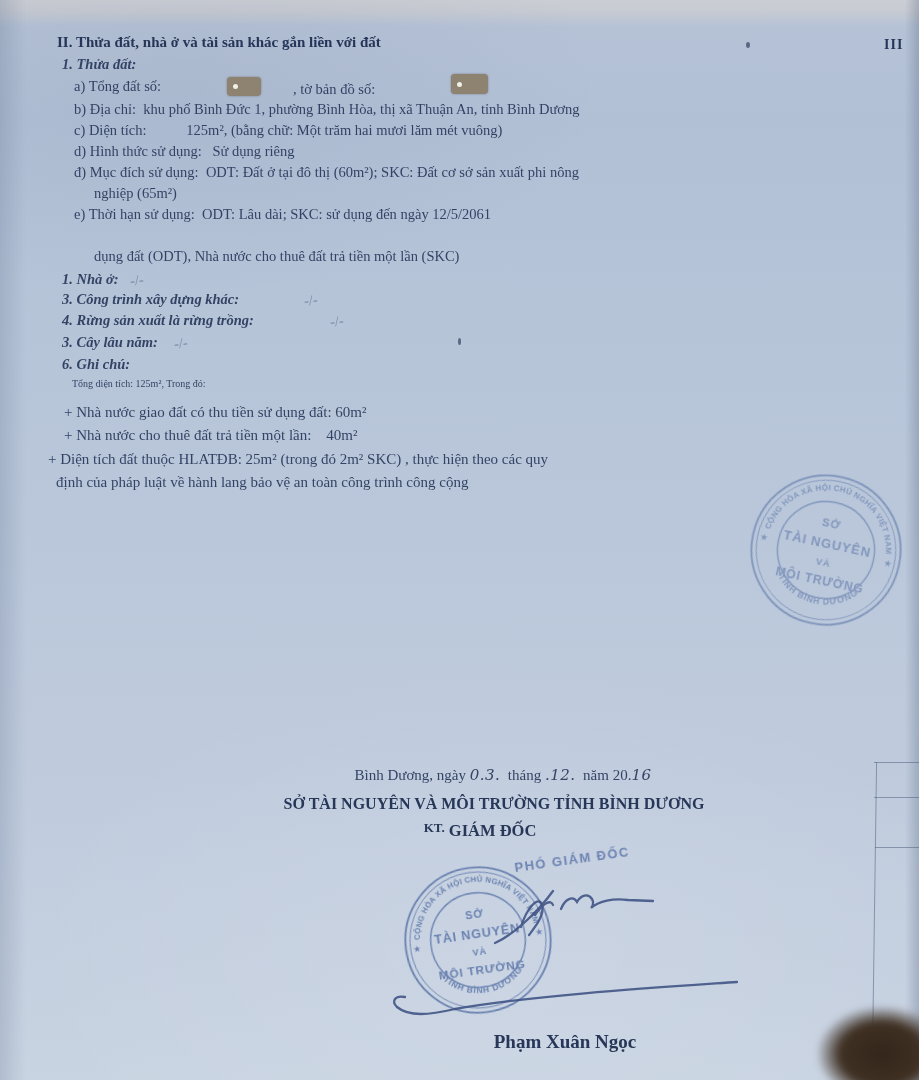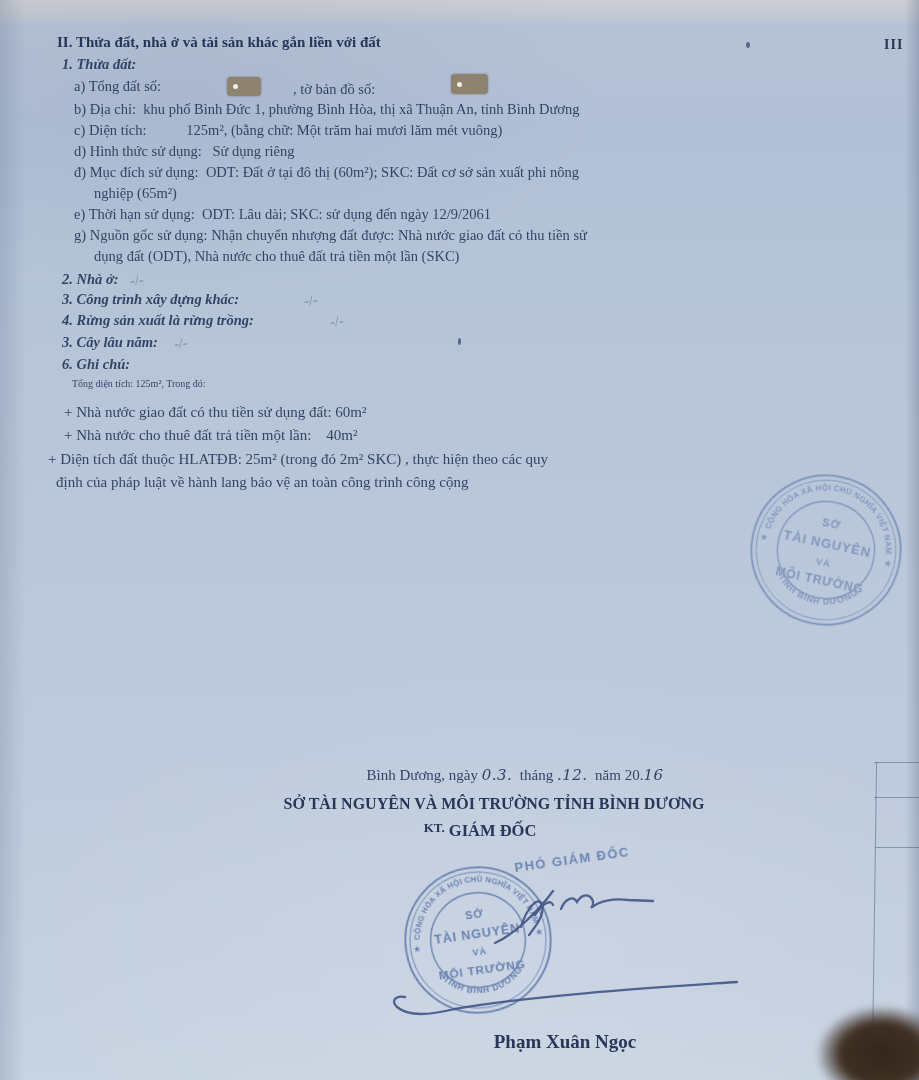--- a/index.html
+++ b/index.html
@@ -54,41 +54,40 @@
     <div class="ln b" style="left:884px;top:36px;font-size:14px;letter-spacing:1px;">III</div>
 
     <div class="ln bi" style="left:62px;top:55px;">1. Thửa đất:</div>
     <div class="ln" style="left:74px;top:77px;">a) Tổng đất số:</div>
     <div class="ln" style="left:293px;top:80px;">, tờ bản đồ số:</div>
     <div class="ln" style="left:74px;top:100px;">b) Địa chỉ:  khu phố Bình Đức 1, phường Bình Hòa, thị xã Thuận An, tỉnh Bình Dương</div>
     <div class="ln" style="left:74px;top:121px;">c) Diện tích:           125m², (bằng chữ: Một trăm hai mươi lăm mét vuông)</div>
     <div class="ln" style="left:74px;top:142px;">d) Hình thức sử dụng:   Sử dụng riêng</div>
     <div class="ln" style="left:74px;top:163px;">đ) Mục đích sử dụng:  ODT: Đất ở tại đô thị (60m²); SKC: Đất cơ sở sản xuất phi nông</div>
     <div class="ln" style="left:94px;top:184px;">nghiệp (65m²)</div>
-    <div class="ln" style="left:74px;top:205px;">e) Thời hạn sử dụng:  ODT: Lâu dài; SKC: sử dụng đến ngày 12/9/2061</div>
-    <div class="ln" style="left:74px;top:226px;">g) Nguồn gốc sử dụng: Nhận chuyển nhượng đất được: Nhà nước giao đất có thu tiền sử</div>
+    <div class="ln" style="left:74px;top:205px;">e) Thời hạn sử dụng:  ODT: Lâu dài; SKC: sử dụng đến ngày 12/5/2061</div>
     <div class="ln" style="left:94px;top:247px;">dụng đất (ODT), Nhà nước cho thuê đất trả tiền một lần (SKC)</div>
 
-    <div class="ln bi" style="left:62px;top:270px;">2. Nhà ở:</div>
+    <div class="ln bi" style="left:62px;top:270px;">1. Nhà ở:</div>
     <div class="ln faint" style="left:130px;top:271px;transform:rotate(-6deg);">-/-</div>
     <div class="ln bi" style="left:62px;top:290px;">3. Công trình xây dựng khác:</div>
     <div class="ln faint" style="left:304px;top:291px;transform:rotate(-6deg);">-/-</div>
     <div class="ln bi" style="left:62px;top:311px;">4. Rừng sản xuất là rừng trồng:</div>
     <div class="ln faint" style="left:330px;top:312px;transform:rotate(-6deg);">-/-</div>
     <div class="ln bi" style="left:62px;top:333px;">3. Cây lâu năm:</div>
     <div class="ln faint" style="left:174px;top:334px;transform:rotate(-6deg);">-/-</div>
     <div class="ln bi" style="left:62px;top:355px;">6. Ghi chú:</div>
 
     <div class="ln" style="left:72px;top:378px;font-size:10px;">Tổng diện tích: 125m², Trong đó:</div>
     <div class="ln" style="left:64px;top:403px;font-size:15px;">+ Nhà nước giao đất có thu tiền sử dụng đất: 60m²</div>
     <div class="ln" style="left:64px;top:426px;font-size:15px;">+ Nhà nước cho thuê đất trả tiền một lần:    40m²</div>
     <div class="ln" style="left:48px;top:450px;font-size:15px;">+ Diện tích đất thuộc HLATĐB: 25m² (trong đó 2m² SKC) , thực hiện theo các quy</div>
     <div class="ln" style="left:56px;top:473px;font-size:15px;">định của pháp luật về hành lang bảo vệ an toàn công trình công cộng</div>
 
-    <div class="ln" style="left:300px;top:766px;width:430px;text-align:center;font-size:15px;"><span>Bình Dương, ngày</span><span> </span><span class="hw">0.3.</span><span>  </span><span>tháng</span><span> </span><span class="hw">.12.</span><span>  </span><span>năm 20.</span><span class="hw">16</span></div>
+    <div class="ln" style="left:288px;top:766px;width:430px;text-align:center;font-size:15px;"><span>Bình Dương, ngày</span><span> </span><span class="hw">0.3.</span><span>  </span><span>tháng</span><span> </span><span class="hw">.12.</span><span>  </span><span>năm 20.</span><span class="hw">16</span></div>
     <div class="ln b" style="left:274px;top:794px;width:440px;text-align:center;font-size:16px;">SỞ TÀI NGUYÊN VÀ MÔI TRƯỜNG TỈNH BÌNH DƯƠNG</div>
     <div class="ln b" style="left:370px;top:820px;width:220px;text-align:center;font-size:16.5px;"><span style="font-size:13px;vertical-align:4px;">KT.</span><span> </span><span>GIÁM ĐỐC</span></div>
     <div class="ln b" style="left:455px;top:1030px;width:220px;text-align:center;font-size:19px;">Phạm Xuân Ngọc</div>
   </div>
 
   <div class="redact" style="left:227px;top:77px;width:34px;height:19px;">
       <span class="dot"></span>
     </div>
   <div class="redact" style="left:451px;top:74px;width:37px;height:20px;">
       <span class="dot"></span>

